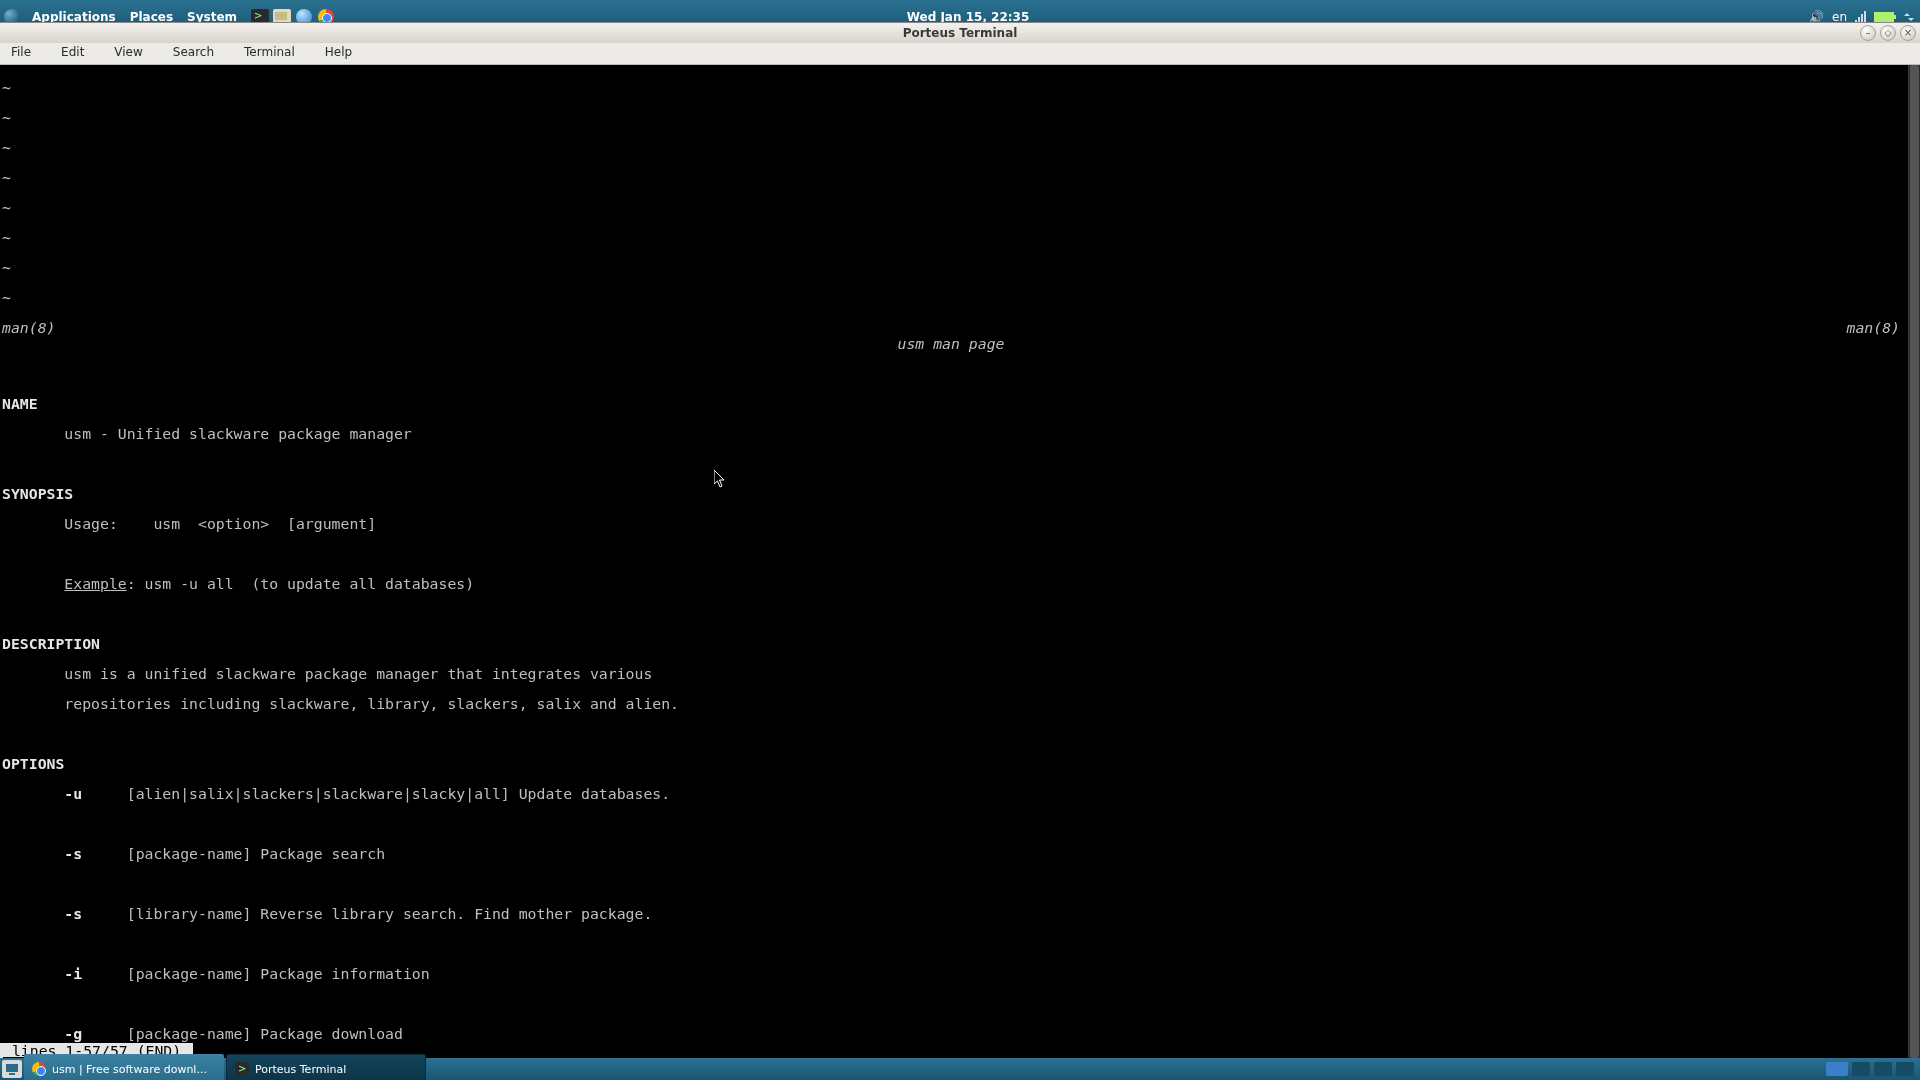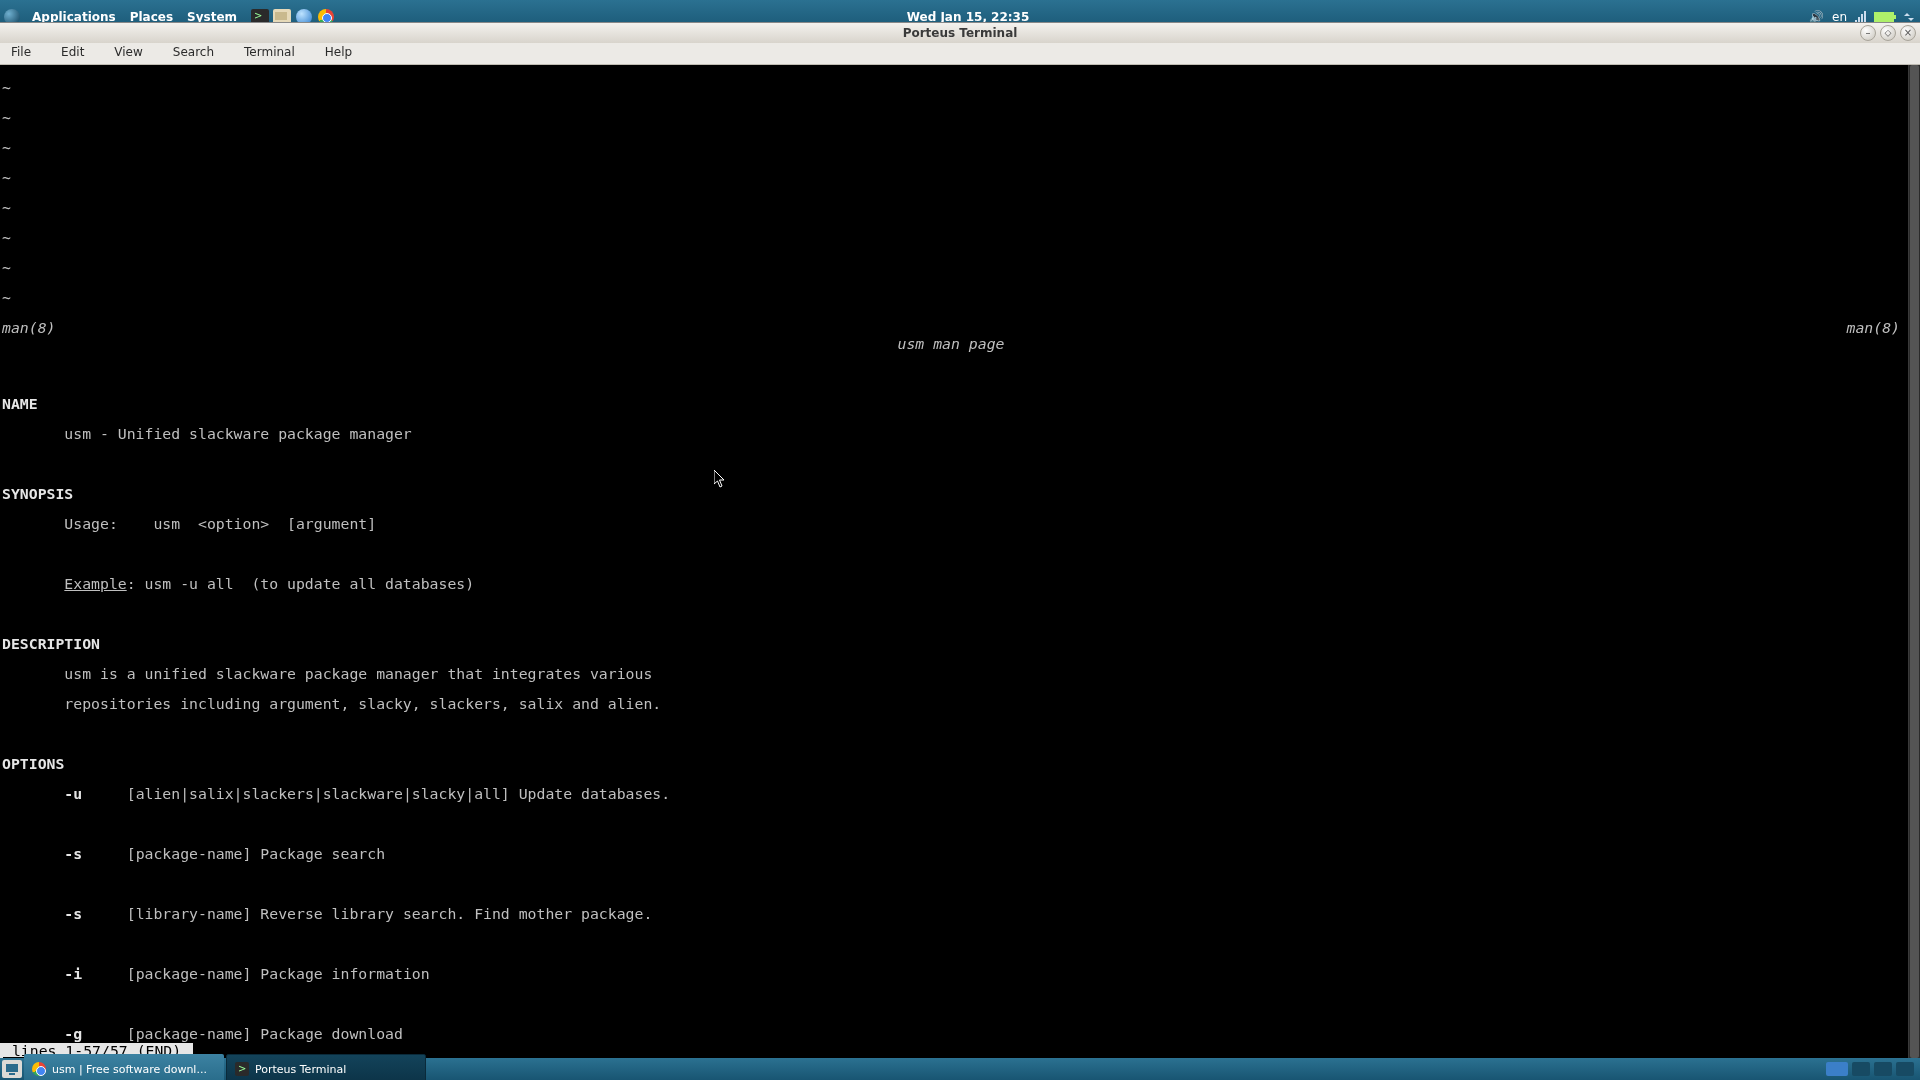--- a/index.html
+++ b/index.html
@@ -231,21 +231,21 @@
 <div><span class="bold">NAME</span></div>
 <div class="indent7">usm - Unified slackware package manager</div>
 <div> </div>
 <div><span class="bold">SYNOPSIS</span></div>
 <div class="indent7">Usage:    usm  &lt;option&gt;  [argument]</div>
 <div> </div>
 <div class="indent7"><span class="und">Example</span><span>: usm -u all  (to update all databases)</span></div>
 <div> </div>
 <div><span class="bold">DESCRIPTION</span></div>
 <div class="indent7">usm is a unified slackware package manager that integrates various</div>
-<div class="indent7">repositories including argument, slacky, slackers, salix and alien.</div>
+<div class="indent7">repositories including slackware, library, slackers, salix and alien.</div>
 <div> </div>
 <div><span class="bold">OPTIONS</span></div>
 <div class="indent7"><span class="bold">-u</span>     <span>[alien|salix|slackers|slackware|slacky|all] Update databases.</span></div>
 <div> </div>
 <div class="indent7"><span class="bold">-s</span>     <span>[package-name] Package search</span></div>
 <div> </div>
 <div class="indent7"><span class="bold">-s</span>     <span>[library-name] Reverse library search. Find mother package.</span></div>
 <div> </div>
 <div class="indent7"><span class="bold">-i</span>     <span>[package-name] Package information</span></div>
 <div> </div>

